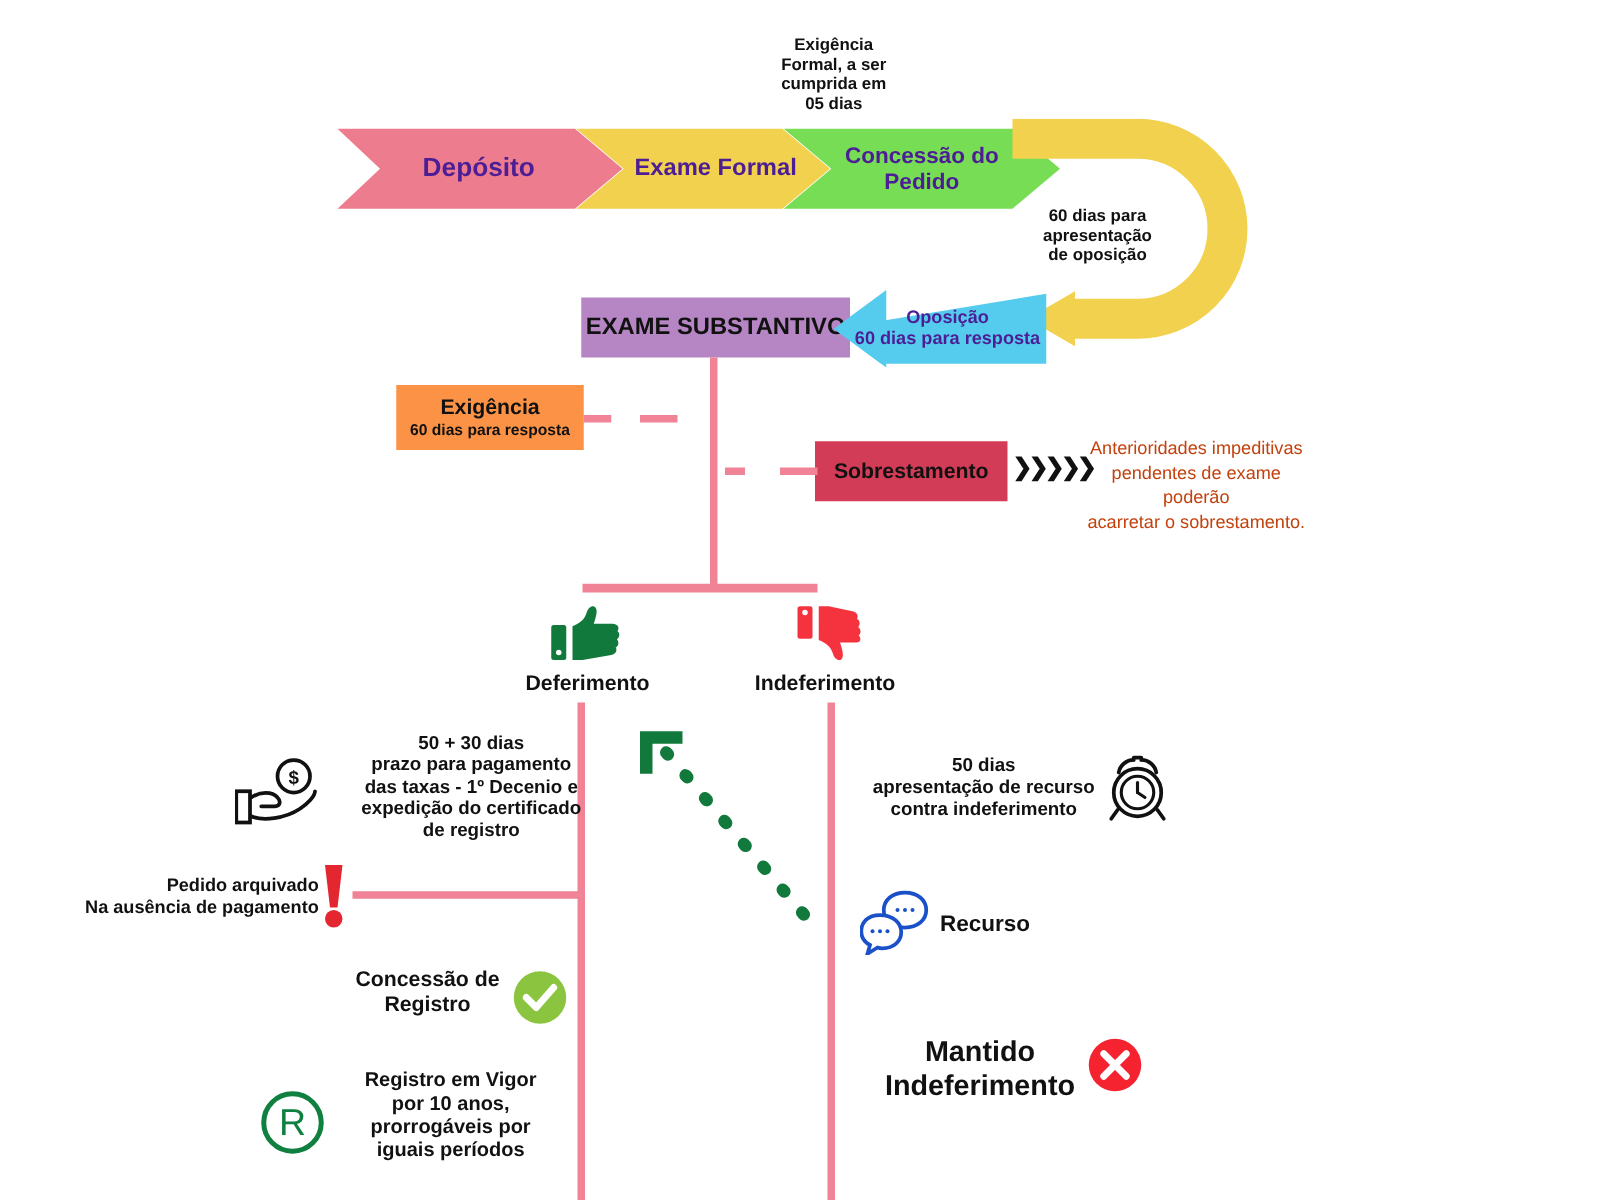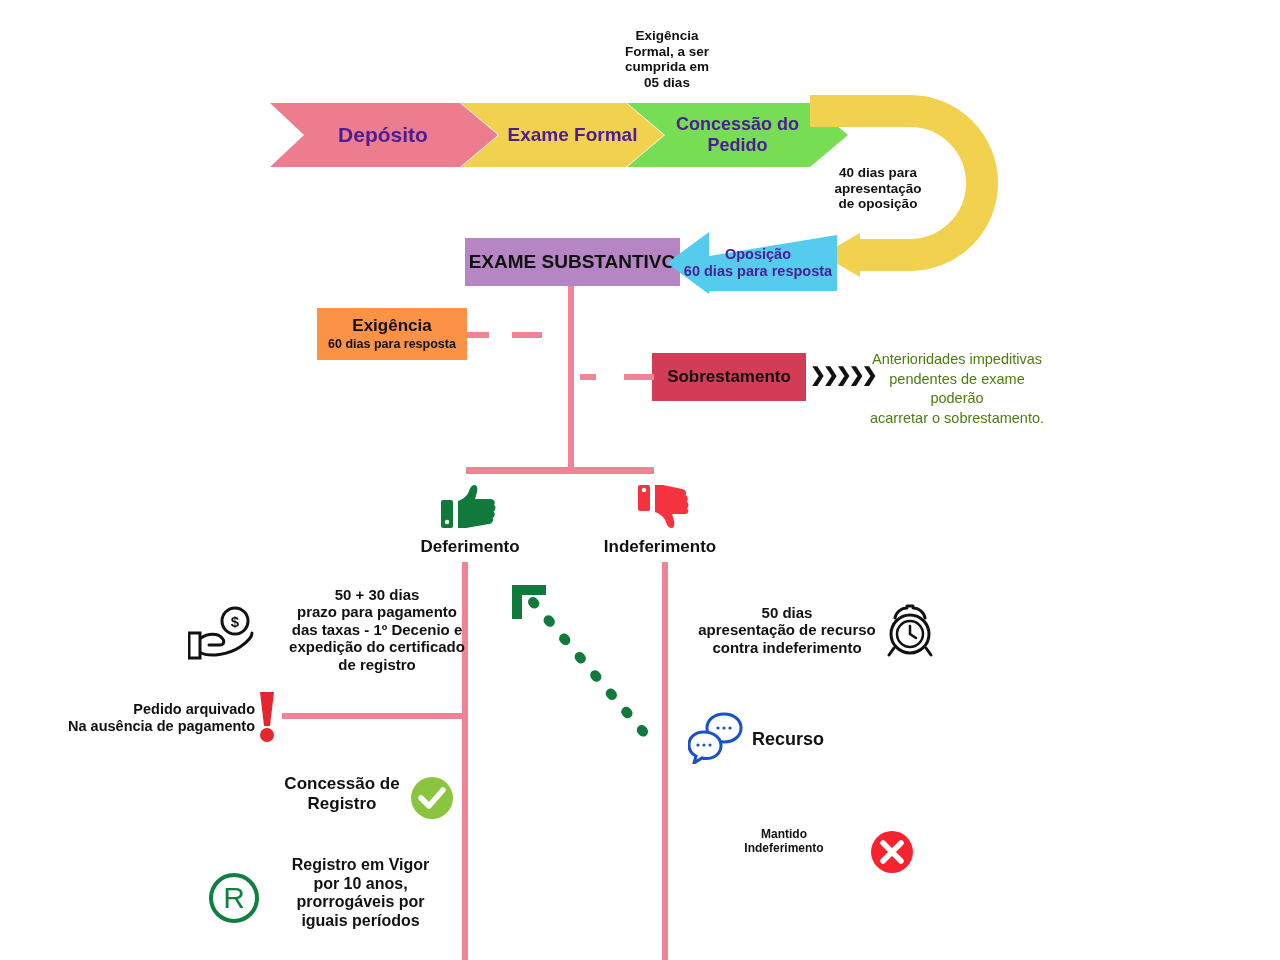--- a/index.html
+++ b/index.html
@@ -47,21 +47,21 @@
     flex-direction: column;
     align-items: center;
     justify-content: center;
     font-weight: bold;
     color: #111111;
     text-align: center;
     line-height: 1.2;
   }
   .note {
     font-weight: normal;
-    color: #4d7c0f;
+    color: #c2410c;
     line-height: 1.35;
   }
 </style>
 </head>
 <body>
 
 <div id="stage">
 
   <svg class="abs" style="left:270px; top:95px;" width="600" height="80">
 
@@ -82,21 +82,21 @@
   <div class="txt center" style="left:582px; top:28px; width:170px; font-size:13.5px;">Exigência
 Formal, a ser
 cumprida em
 05 dias</div>
 
   <svg class="abs" style="left:800px; top:95px;" width="200" height="210">
     <path d="M 10,16 L 110,16 A 72,72 0 0 1 110,160 L 55,160" fill="none" stroke="#F2D14E" stroke-width="32"></path>
     <polygon points="60,138 60,182 22,160" fill="#F2D14E"></polygon>
   </svg>
 
-  <div class="txt center" style="left:812px; top:165px; width:132px; font-size:13.5px;">40 dias para
+  <div class="txt center" style="left:812px; top:165px; width:132px; font-size:13.5px;">60 dias para
 apresentação
 de oposição</div>
 
   <div class="abs" style="left:465px; top:238px; width:215px; height:48px; background:#B585C4;"></div>
   <div class="boxlabel" style="left:465px; top:238px; width:215px; height:48px; font-size:19px;">EXAME SUBSTANTIVO</div>
 
   <svg class="abs" style="left:665px; top:232px;" width="180" height="62">
     <polygon points="172,3 40,3 40,3 40,3 172,3 172,59 40,59 2,31" fill="#55CCEE"></polygon>
     <polygon points="44,0 44,62 2,31" fill="#55CCEE"></polygon>
   </svg>
@@ -208,20 +208,20 @@
     <circle cx="30" cy="16" r="1.6" fill="#1A50C8"></circle>
     <circle cx="36" cy="16" r="1.6" fill="#1A50C8"></circle>
     <circle cx="42" cy="16" r="1.6" fill="#1A50C8"></circle>
     <path d="M16,20 C6,20 1,26 1,33 C1,38 4,42 8,44 L6,51 L14,46 C15,46.4 16,46.6 18,46.6 C27,46.6 33,41 33,33.6 C33,27 27,20 16,20 Z" fill="#ffffff" stroke="#1A50C8" stroke-width="3"></path>
     <circle cx="10" cy="33" r="1.6" fill="#1A50C8"></circle>
     <circle cx="16" cy="33" r="1.6" fill="#1A50C8"></circle>
     <circle cx="22" cy="33" r="1.6" fill="#1A50C8"></circle>
   </svg>
   <div class="txt" style="left:752px; top:729px; font-size:18px;">Recurso</div>
 
-  <div class="txt center" style="left:700px; top:828px; width:168px; font-size:12px;">Mantido
+  <div class="txt center" style="left:700px; top:828px; width:168px; font-size:23px;">Mantido
 Indeferimento</div>
   <svg class="abs" style="left:870px; top:830px;" width="44" height="44">
     <circle cx="22" cy="22" r="21" fill="#F5232F"></circle>
     <path d="M13,13 L31,31 M31,13 L13,31" fill="none" stroke="#ffffff" stroke-width="5.5" stroke-linecap="round"></path>
   </svg>
 
 </div>
 
 </body></html>

